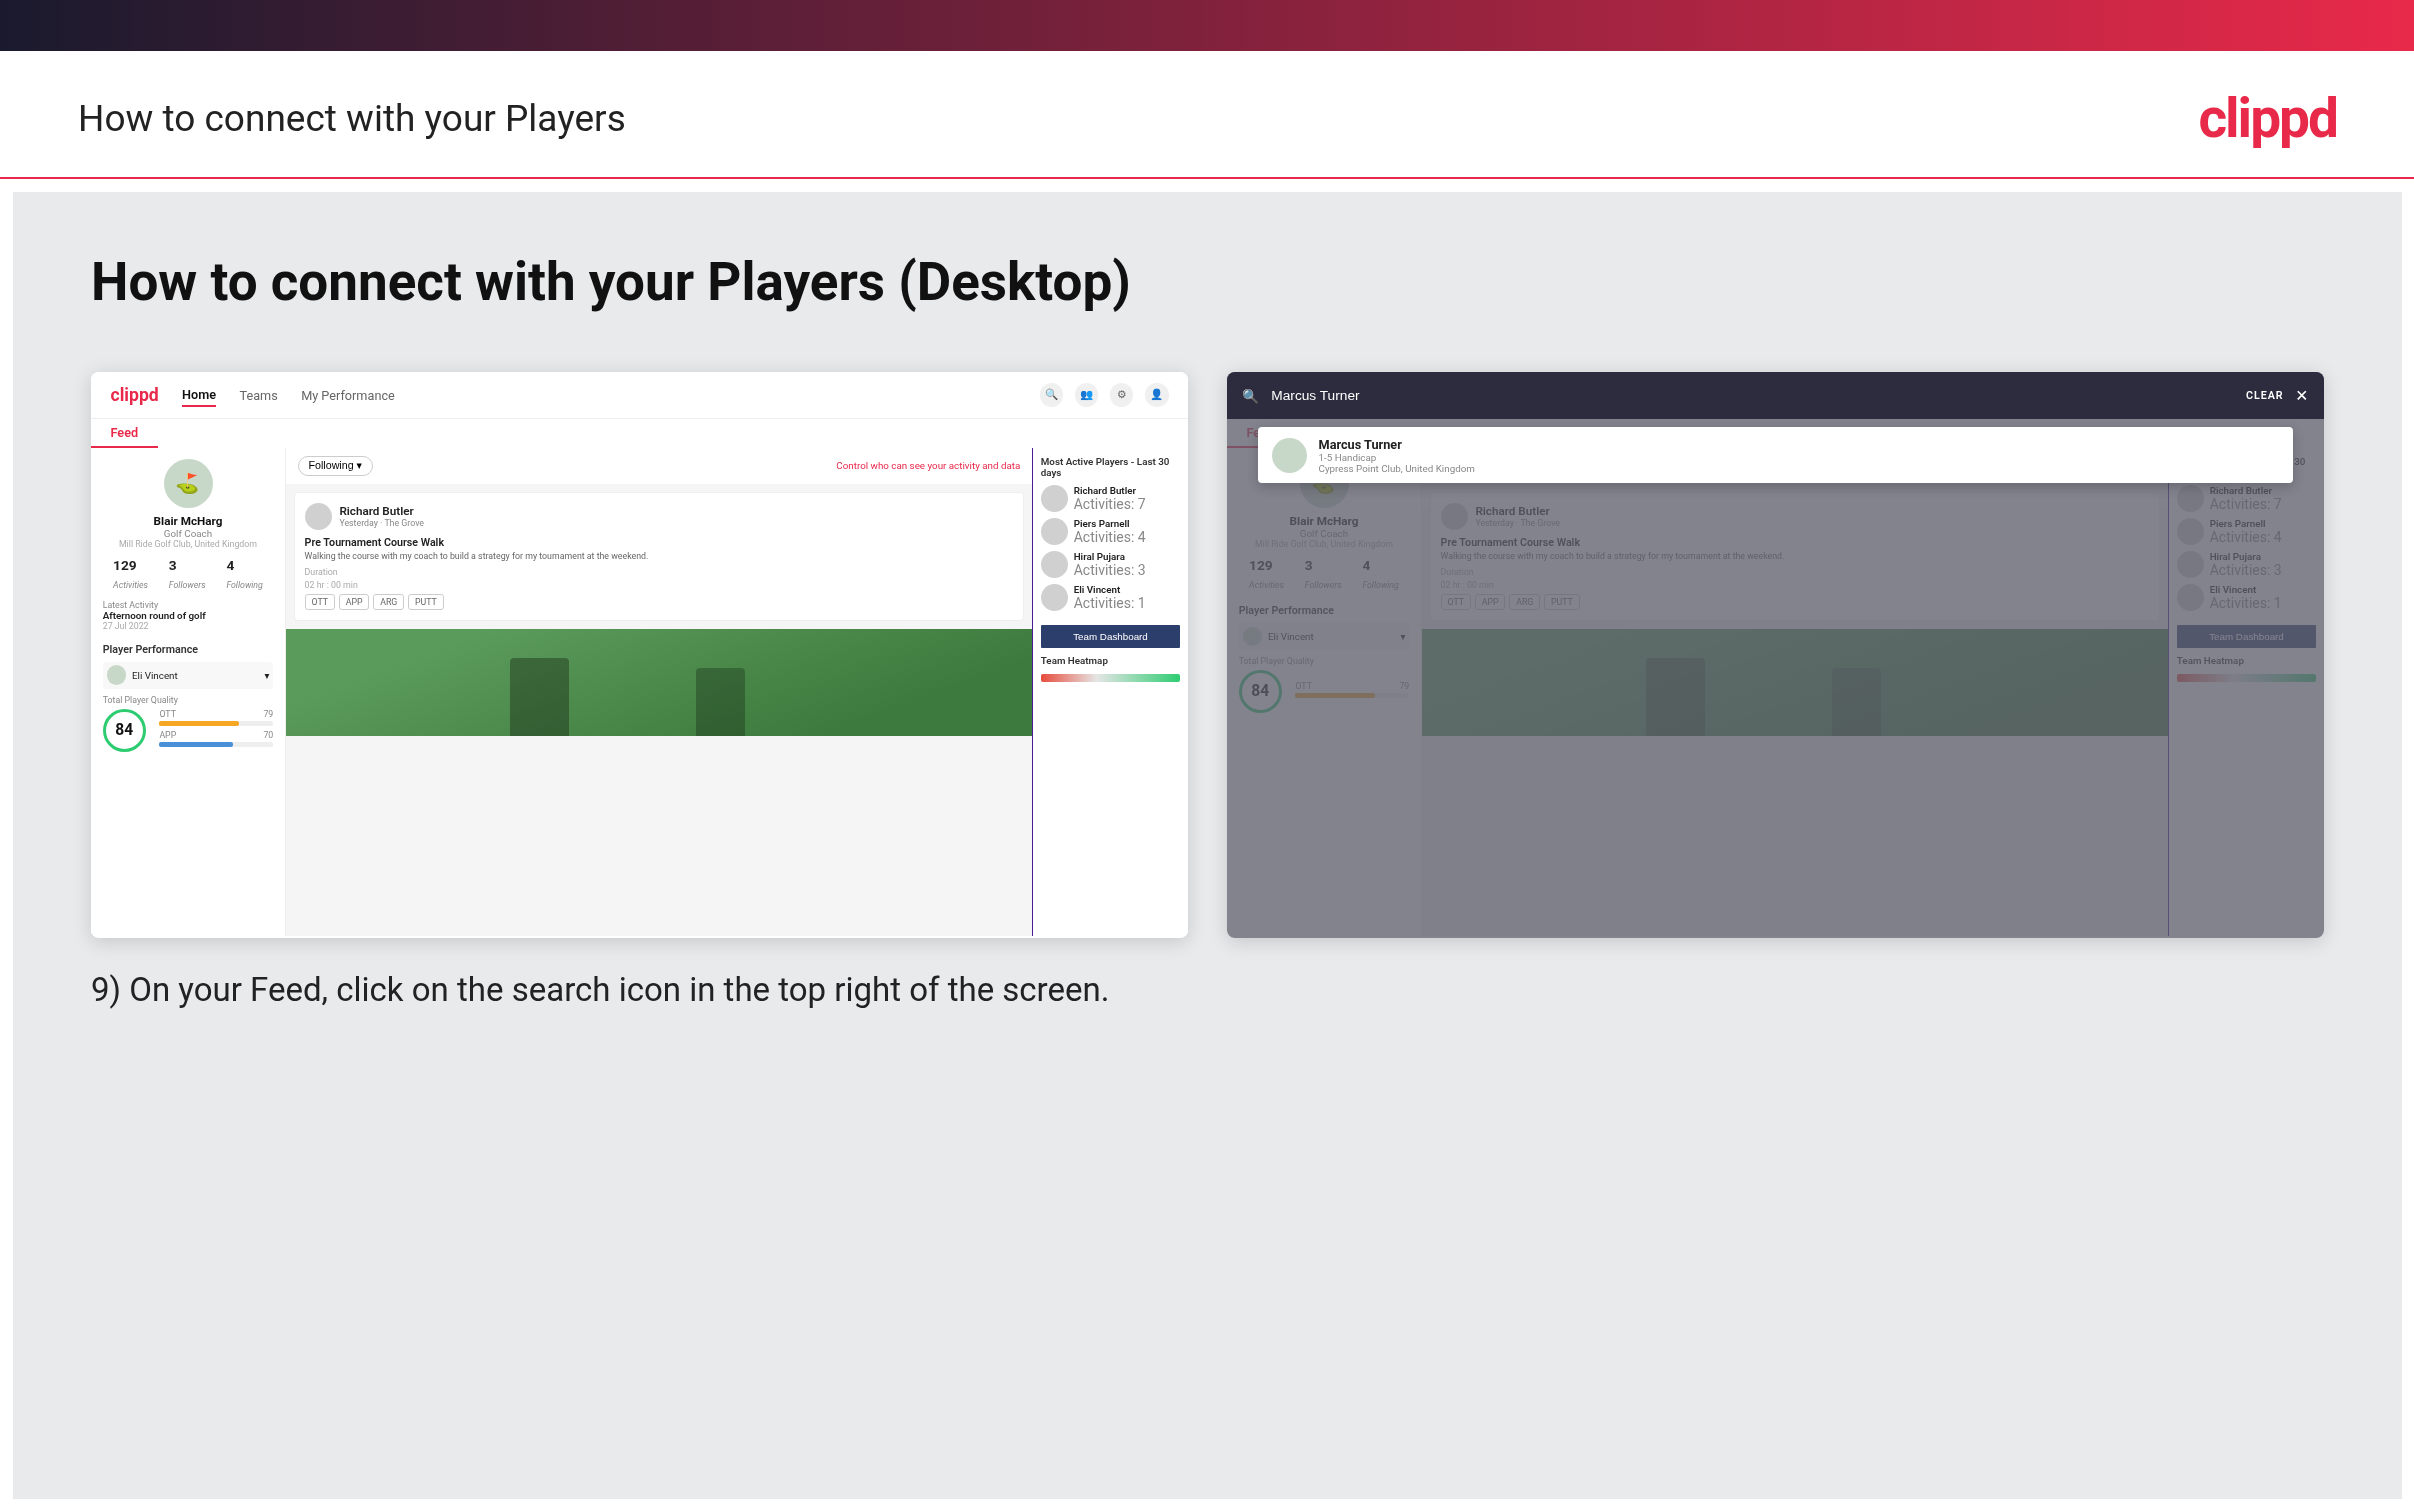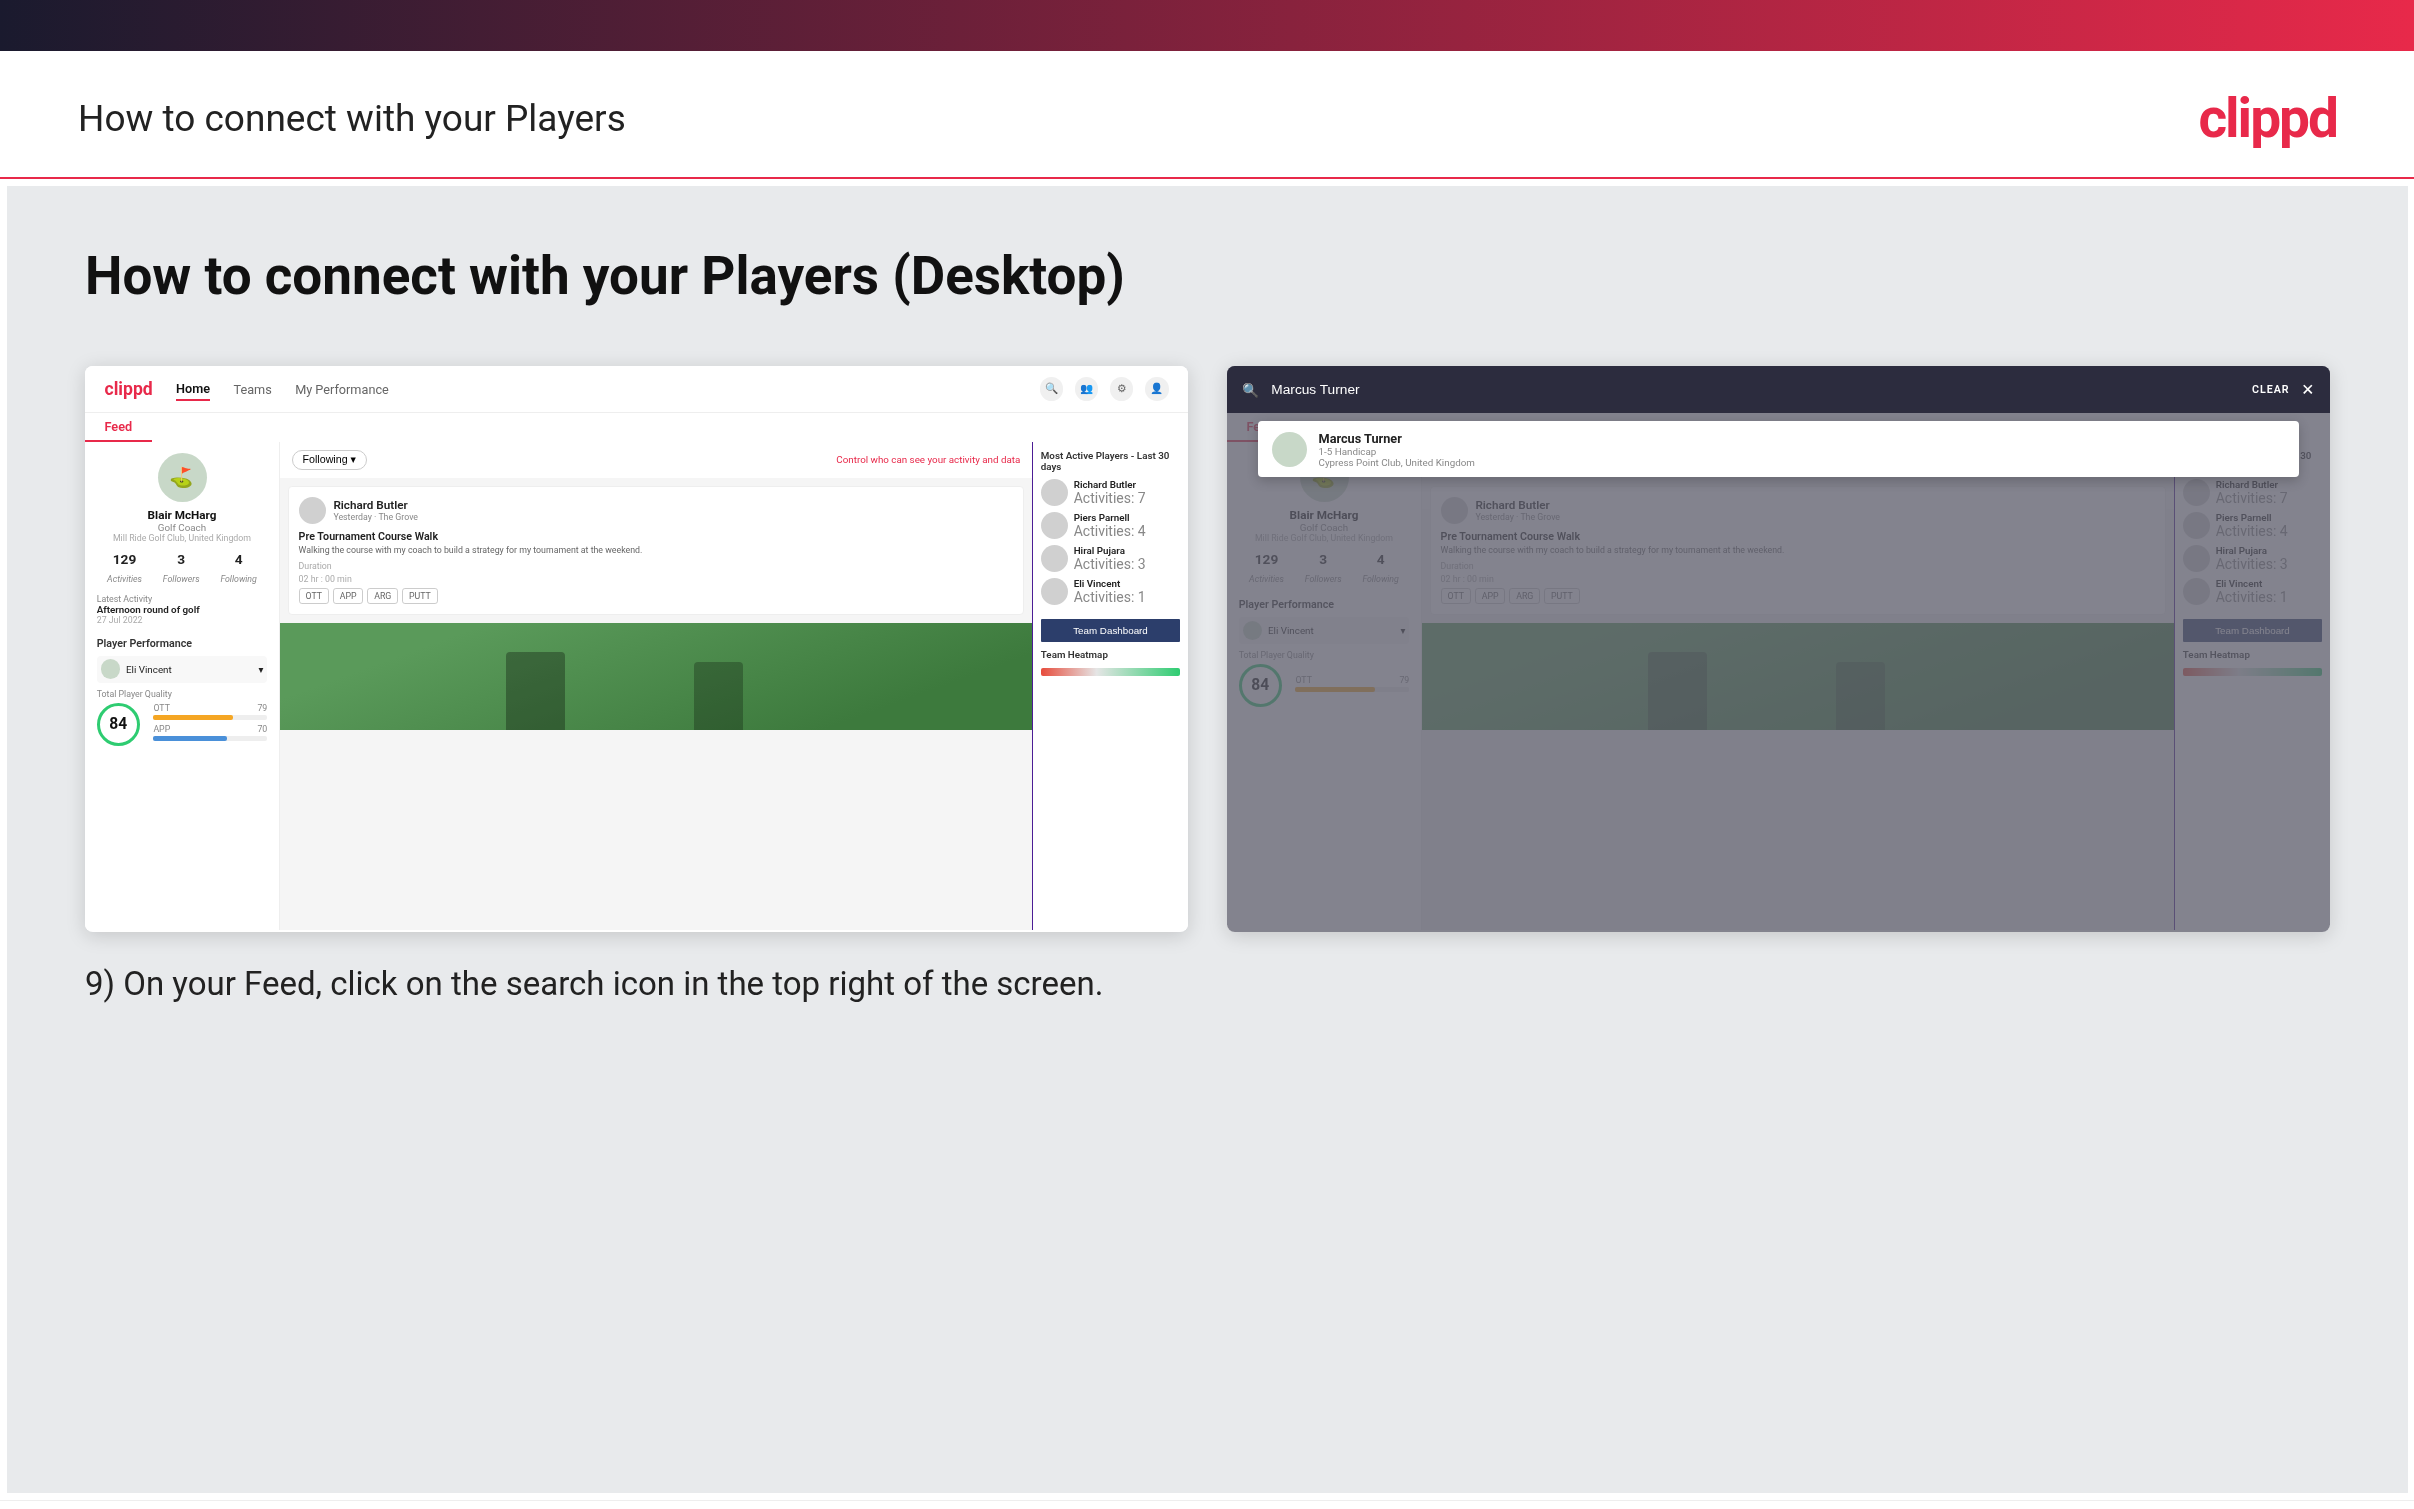--- a/index.html
+++ b/index.html
@@ -35,21 +35,21 @@
     .logo {
       font-size: 55px;
       font-weight: 700;
       color: #e8294a;
       letter-spacing: -2px;
     }
 
     
     .main-content {
       background: #e8eaec;
-      margin: 7px;
+      margin: 13px;
       padding: 59px 78px 78px 78px;
       min-height: 1307px;
     }
 
     .page-header {
       margin-bottom: 59px;
     }
 
     .page-header h1 {
       font-size: 53px;
@@ -196,21 +196,21 @@
       color: #aaa;
     }
 
     .profile-stats {
       display: flex;
       justify-content: space-around;
       margin: 7.8px 0;
     }
 
     .stat-item {
-      text-align: center;
+      text-align: left;
     }
 
     .stat-num {
       font-size: 13.7px;
       font-weight: 700;
       display: block;
     }
 
     .stat-label {
       font-size: 8.8px;

